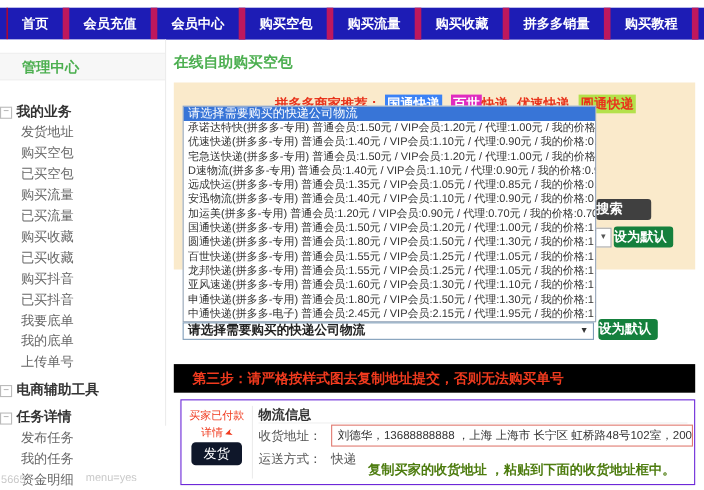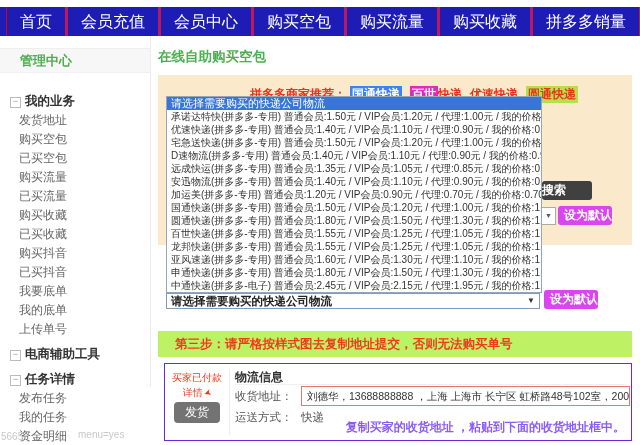--- a/index.html
+++ b/index.html
@@ -7,37 +7,37 @@
   .page {
     position:relative; width:640px; height:445px; overflow:hidden; background:#fff;
     font-family:"Liberation Sans","DejaVu Sans",sans-serif;
   }
   
   .topnav {
     position:absolute; left:0; top:7px; right:0; height:29px;
     background:#1d1cb5; display:flex; align-items:stretch;
   }
   .topnav .nav-item {
-    color:#fff; font-size:16px; font-weight:normal; line-height:29px;
-    padding:0 13px; border-right:3px solid #be185d; cursor:pointer; white-space:nowrap;
+    color:#fff; font-size:12px; font-weight:bold; line-height:29px;
+    padding:0 13px; border-right:6px solid #be185d; cursor:pointer; white-space:nowrap;
   }
   .topnav .nav-item:first-child { border-left:1px solid #e40000; margin-left:6px; }
   
   .sidebar {
     position:absolute; left:0; top:36px; width:150px; height:351px;
     background:#fff; border-right:1px solid #ececec;
   }
   .sidebar-title {
     margin-top:12px; height:23px; line-height:23px; background:#f7f7f7;
     border-top:1px solid #efefef; border-bottom:1px solid #efefef;
     color:#4caf50; font-weight:bold; font-size:13px; padding-left:20px;
   }
   .sidebar-menu { padding-top:13px; }
   .side-section {
-    padding-left:10px; height:19px; line-height:19px; margin-top:6px;
+    height:19px; line-height:19px; margin-top:6px;
     font-size:12.5px; font-weight:bold; color:#333; cursor:pointer; white-space:nowrap;
   }
   .boxminus {
     display:inline-block; width:9px; height:9px; line-height:7px; text-align:center;
     font-size:9px; color:#999; border:1px solid #bbb; background:#fff;
     margin-right:4px; vertical-align:1px; font-weight:normal;
   }
   .side-item {
     padding-left:19px; height:19px; line-height:19px;
     font-size:12px; color:#666; cursor:pointer; white-space:nowrap;
@@ -55,22 +55,22 @@
   .search-btn {
     position:absolute; left:542px; top:181px; width:50px; height:19px; background:#404040;
     color:#fff; font-size:12px; font-weight:bold; text-align:left; line-height:19px;
     border-radius:3px; cursor:pointer; z-index:1;
   }
   .mini-select {
     position:absolute; left:541px; top:207px; width:13px; height:16px; background:#fff;
     border:1px solid #a9a9a9; font-size:7px; color:#555; text-align:center; line-height:16px; cursor:pointer; z-index:1;
   }
   .default-btn {
-    position:absolute; width:54px; height:19px; background:#d946ef; color:#fff;
-    font-size:12px; font-weight:bold; text-align:right; line-height:19px;
+    position:absolute; width:54px; height:19px; background:#15803d; color:#fff;
+    font-size:12px; font-weight:bold; text-align:left; line-height:19px;
     border-radius:3px; cursor:pointer; z-index:1;
   }
   .default-btn.top { left:558px; top:206px; }
   .default-btn.bottom { left:544px; top:290px; }
   
   .dropdown {
     position:absolute; left:166px; top:96px; width:374px; background:#fff;
     border:1px solid #96a5b8; z-index:5;
   }
   .dd-header {
@@ -82,47 +82,47 @@
     padding-left:4px; white-space:nowrap; overflow:hidden; cursor:pointer;
   }
   .select2 {
     position:absolute; left:166px; top:293px; width:374px; height:16px; box-sizing:border-box;
     border:1px solid #7f9db9; background:#fff; font-size:11.5px; font-weight:bold; color:#222;
     line-height:14px; padding-left:4px; cursor:pointer; z-index:6;
   }
   .select2 .chev { float:right; font-size:8px; color:#333; margin-right:4px; line-height:14px; }
   .step3 {
     position:absolute; left:158px; top:331px; width:474px; height:26px; box-sizing:border-box;
-    background:#bef264; line-height:26px; padding-left:17px;
+    background:#000000; line-height:26px; padding-left:17px;
     font-size:12.5px; font-weight:bold; color:#f03a1e; white-space:nowrap;
   }
   
   .example {
     position:absolute; left:164px; top:363px; width:466px; height:76px;
     background:#fff; border:1px solid #6d28d9; box-shadow:0 1px 2px rgba(0,0,0,0.05);
   }
   .ex-divider { position:absolute; left:64px; top:5px; bottom:5px; width:1px; background:#ececec; }
   .buyer-paid { position:absolute; left:0; top:7px; width:64px; text-align:center; font-size:10px; color:#f03a1e; white-space:nowrap; }
   .detail-link { position:absolute; left:0; top:22px; width:64px; text-align:center; font-size:10px; color:#f03a1e; cursor:pointer; white-space:nowrap; }
   .cursor-arrow { display:inline-block; transform:rotate(160deg); font-size:9px; color:#f03a1e; margin-left:1px; }
   .ship-btn {
-    position:absolute; left:9px; top:38px; width:46px; height:21px; background:#737373;
+    position:absolute; left:9px; top:38px; width:46px; height:21px; background:#0f172a;
     color:#fff; font-size:12px; text-align:center; line-height:21px; border-radius:4px; cursor:pointer;
   }
   .logi-title { position:absolute; left:70px; top:5px; font-size:12px; font-weight:bold; color:#333; }
   .logi-hr { position:absolute; left:70px; right:6px; top:20px; height:1px; background:#f0f0f0; }
   .addr-label { position:absolute; left:70px; top:25px; font-size:11.5px; color:#555; white-space:nowrap; }
   .addr-box {
     position:absolute; left:136px; top:22px; width:322px; height:18px;
     border:1px solid #e07a70; font-size:10.5px; color:#333; line-height:18px;
     padding-left:5px; white-space:nowrap; overflow:hidden;
   }
   .ship-label { position:absolute; left:70px; top:46px; font-size:11.5px; color:#555; white-space:nowrap; }
   .ship-value { position:absolute; left:136px; top:46px; font-size:11.5px; color:#555; white-space:nowrap; }
-  .copy-note { position:absolute; right:6px; top:55px; font-size:12px; font-weight:bold; color:#8b5cf6; white-space:nowrap; }
+  .copy-note { position:absolute; right:17px; top:55px; font-size:12px; font-weight:bold; color:#4d7c0f; white-space:nowrap; }
   
   .wm { position:absolute; font-size:10px; color:#c9c9c9; z-index:7; }
   .wm-left { left:1px; top:431px; }
   .wm-right { left:78px; top:429px; }
 </style>
 </head>
 <body>
 
 <div class="page">
 

